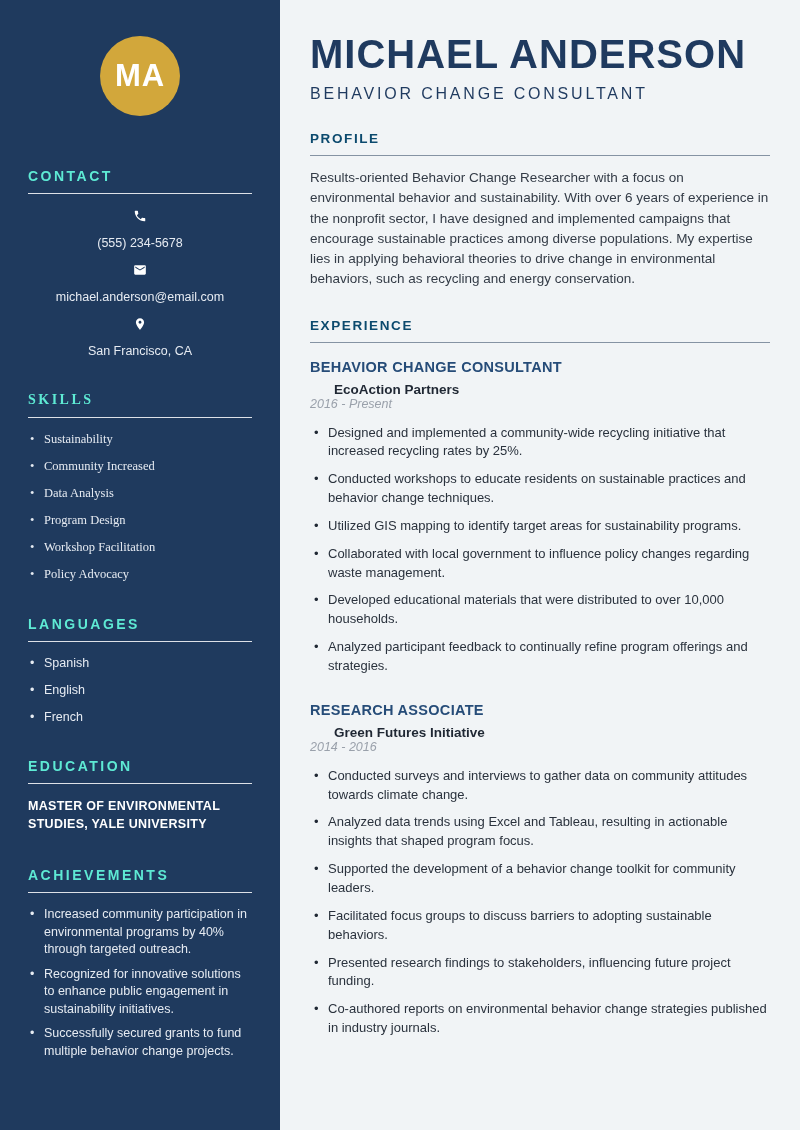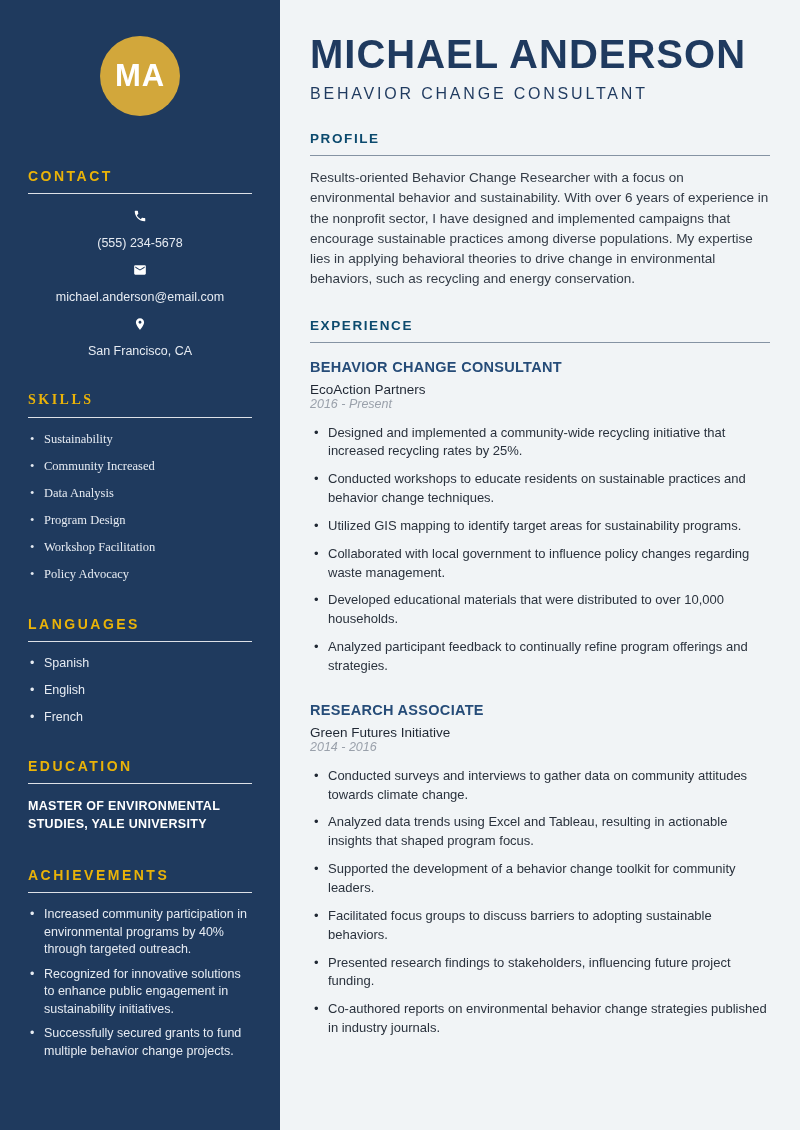--- a/index.html
+++ b/index.html
@@ -24,21 +24,21 @@
   .avatar {
     width: 80px; height: 80px;
     border-radius: 50%;
     background: #D2A73B;
     color: #FFFFFF;
     display: flex; align-items: center; justify-content: center;
     font-size: 31px; font-weight: bold; letter-spacing: 1px;
     margin: 0 auto 52px auto;
   }
   .side-heading {
-    color: #eab308;
+    color: #5eead4;
     font-size: 14px;
     font-weight: bold;
     letter-spacing: 2.5px;
   }
   .side-rule {
     border: none;
     border-top: 1px solid rgba(255,255,255,0.85);
     margin-top: 9px;
   }
   .contact-list { margin-top: 15px; }
@@ -121,22 +121,23 @@
   .job + .job { margin-top: 26px; }
   .job-title {
     font-size: 14.5px;
     font-weight: bold;
     color: #264C78;
     letter-spacing: 0.3px;
   }
   .job-company {
     margin-top: 7px;
     font-size: 13.5px;
-    font-weight: normal;
+    font-weight: bold;
     color: #1F2733;
+    margin-left: 24px;
   }
   .job-dates {
     margin-top: 0;
     font-size: 12.5px;
     font-style: italic;
     color: #9AA1AB;
   }
   ul.job-bullets { list-style: none; margin-top: 13px; }
   ul.job-bullets li {
     position: relative;

